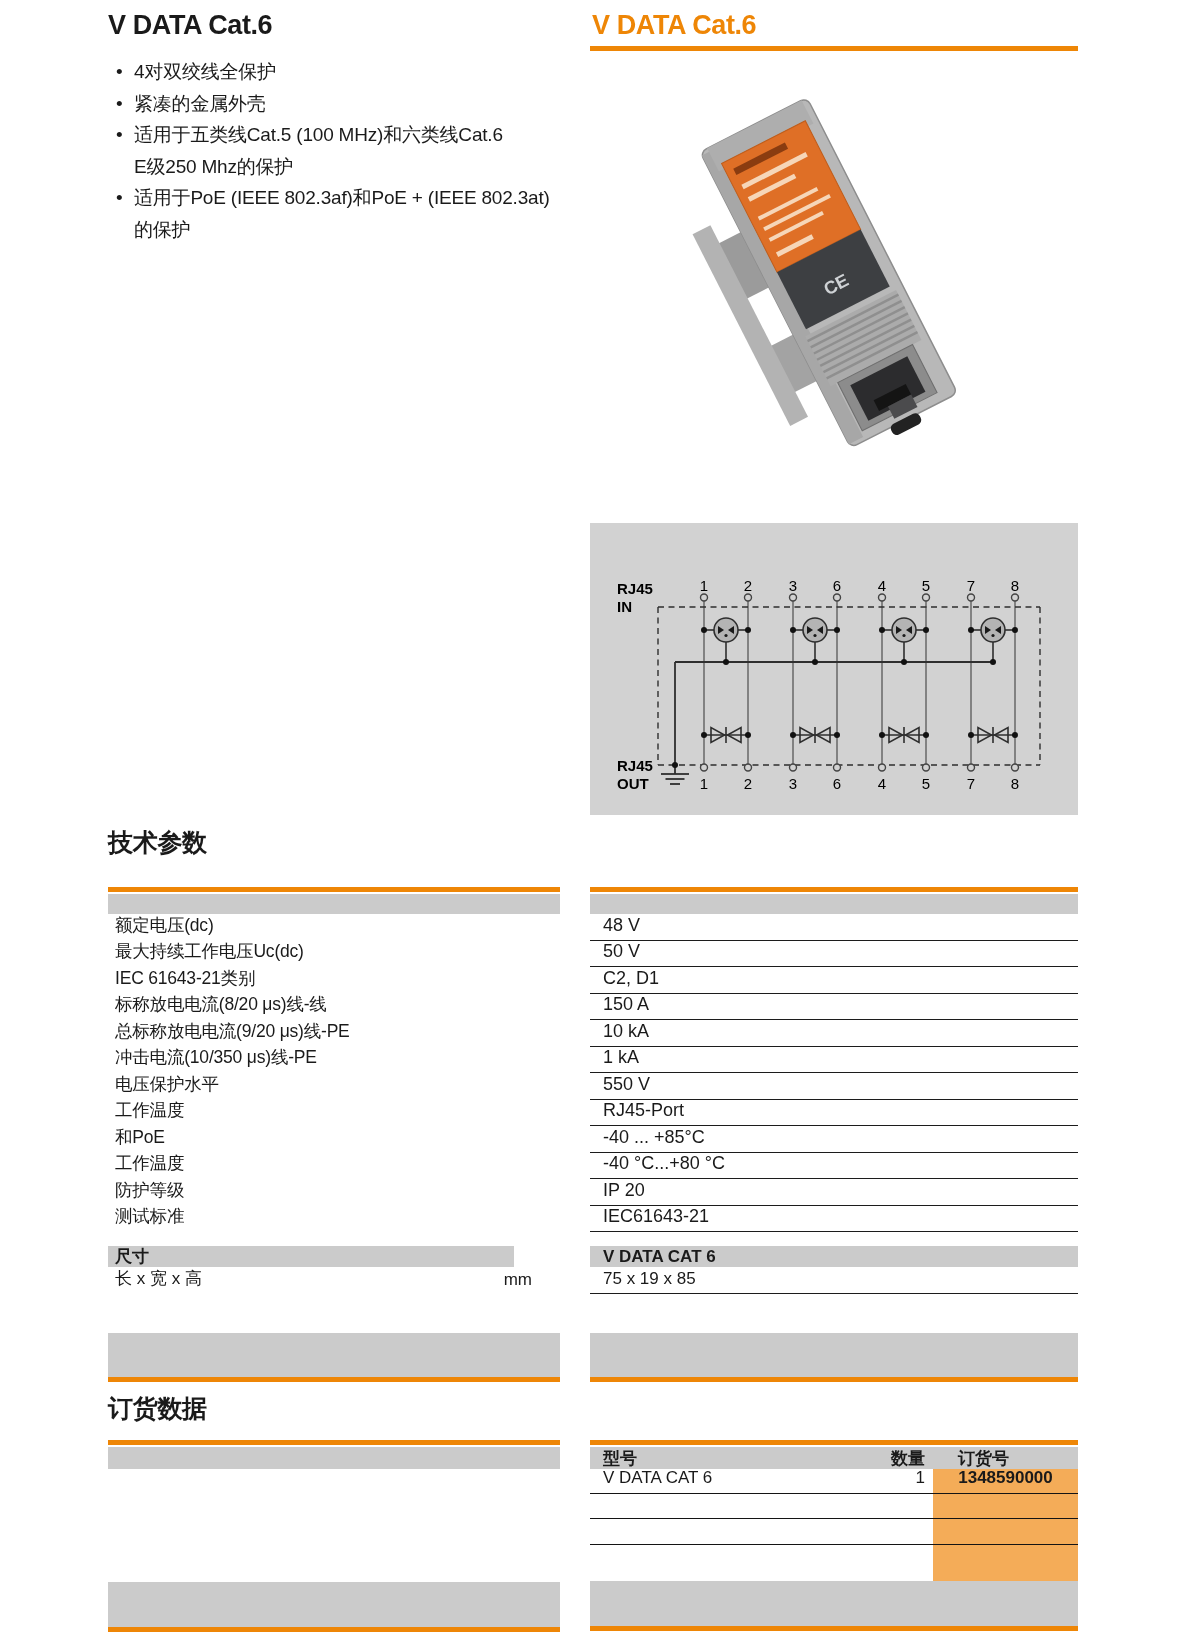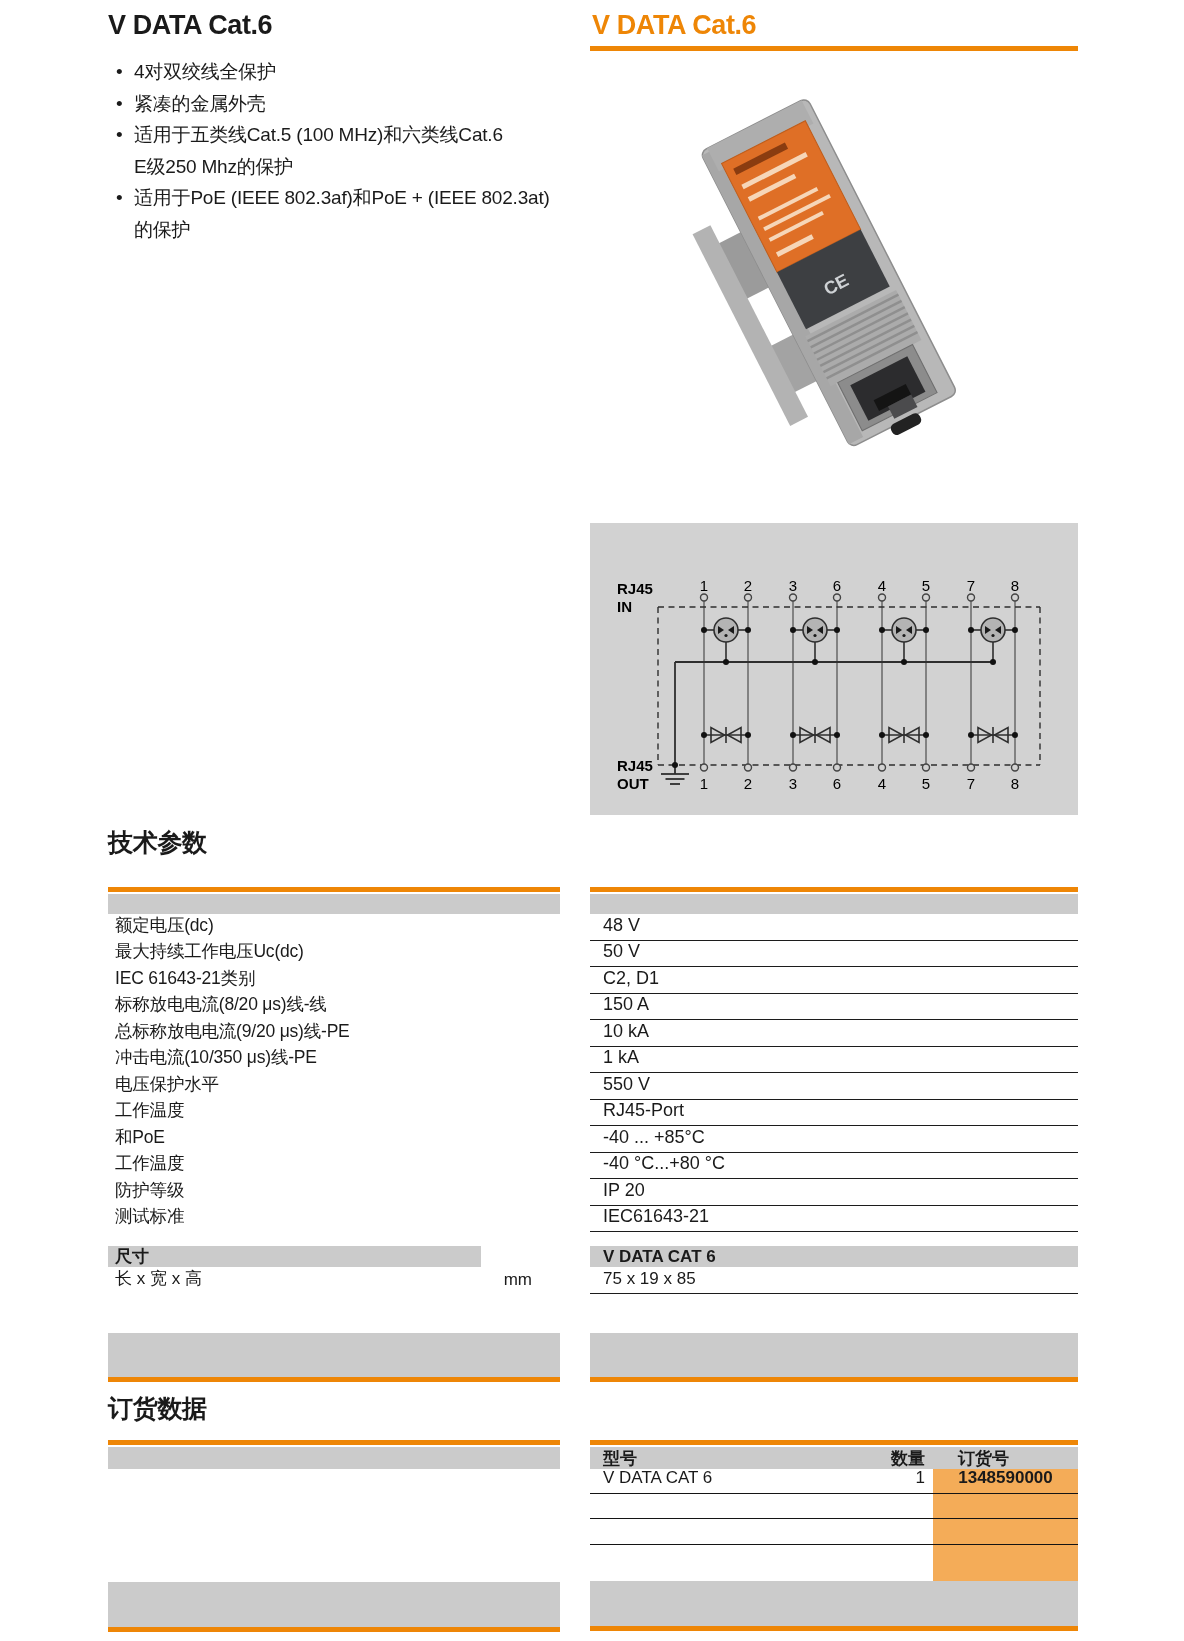--- a/index.html
+++ b/index.html
@@ -301,21 +301,21 @@
     <div class="vrow">10 kA</div>
     <div class="vrow">1 kA</div>
     <div class="vrow">550 V</div>
     <div class="vrow">RJ45-Port</div>
     <div class="vrow">-40 ... +85°C</div>
     <div class="vrow">-40 °C...+80 °C</div>
     <div class="vrow">IP 20</div>
     <div class="vrow">IEC61643-21</div>
   </div>
 
-  <div class="abs dim-bar" style="left:108px;top:1246px;width:373px;padding-left:7px;">尺寸</div>
+  <div class="abs dim-bar" style="left:108px;top:1246px;width:406px;padding-left:7px;">尺寸</div>
   <div class="abs dim-row" style="left:108px;top:1269px;width:452px;">
     <span style="padding-left:7px;flex:1;">长 x 宽 x 高</span>
     <span style="padding-right:28px;">mm</span>
   </div>
   <div class="abs dim-bar" style="left:590px;top:1246px;width:488px;padding-left:13px;">V DATA CAT 6</div>
   <div class="abs dim-row" style="left:590px;top:1269px;width:488px;border-bottom:1.5px solid #1c1c1c;">
     <span style="padding-left:13px;">75 x 19 x 85</span>
   </div>
 
   <div class="abs fillbar" style="left:108px;top:1333px;width:452px;height:44px;"></div>

